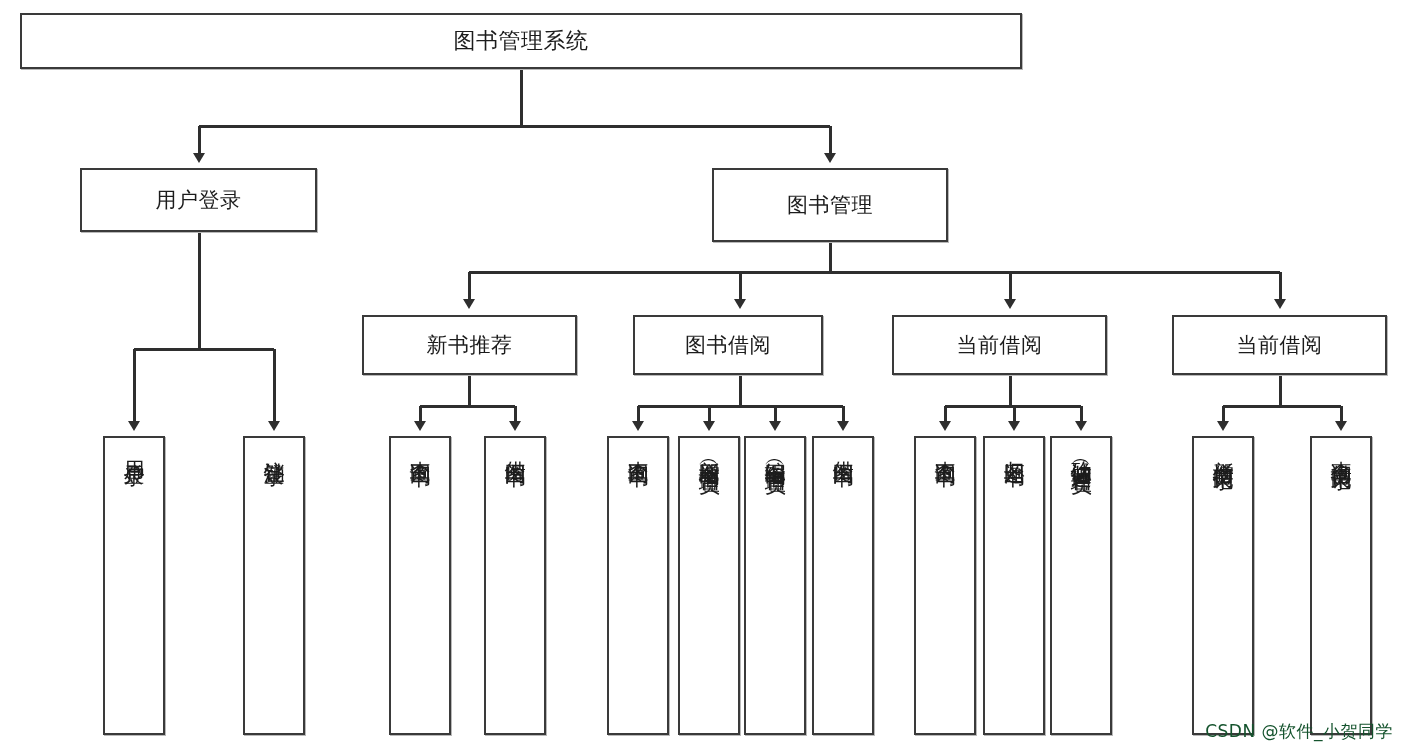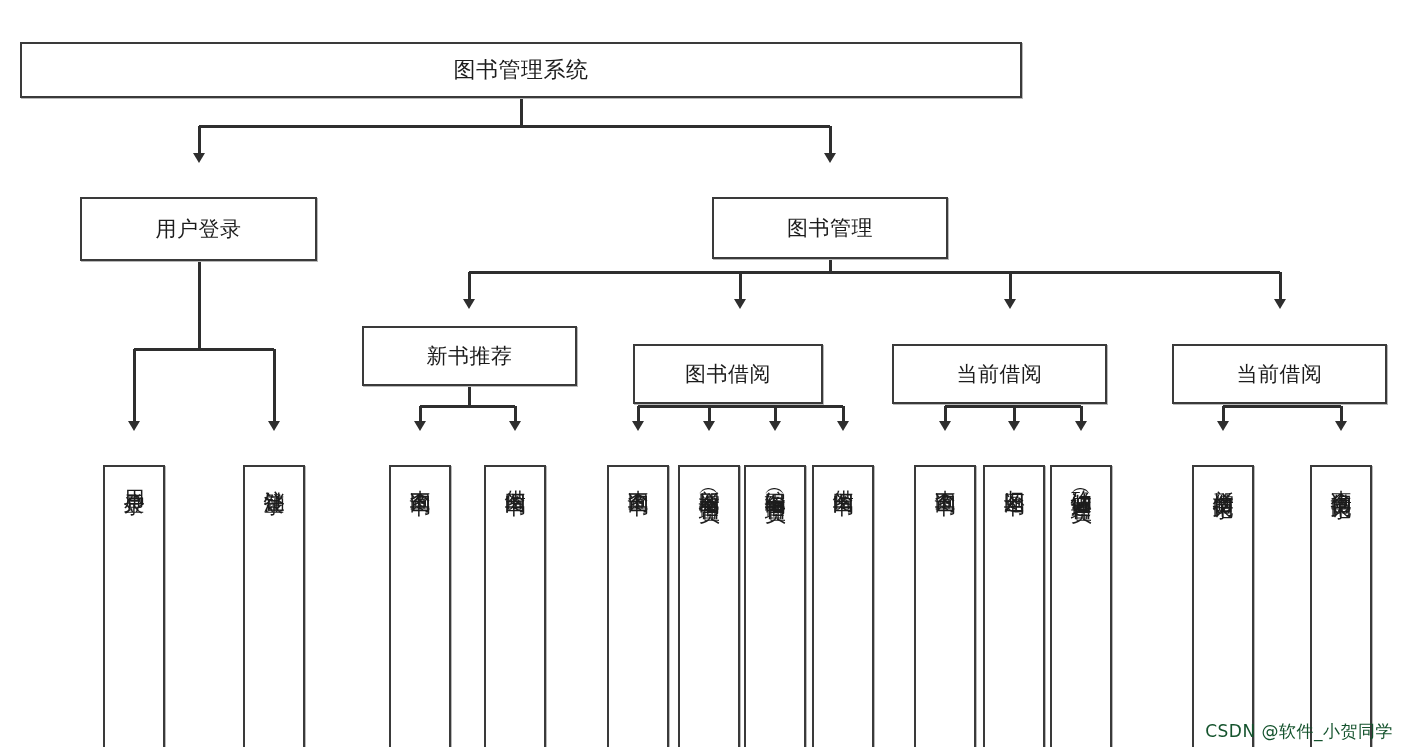--- a/index.html
+++ b/index.html
@@ -17,21 +17,20 @@
   .node{
     position:absolute;
     box-sizing:border-box;
     border:2px solid #3a3a3a;
     background:#ffffff;
     box-shadow:1px 1px 0 0 #b9b9b9;
     display:flex;
     align-items:center;
     justify-content:center;
     color:#1c1c1c;
-    margin-top:29px;
   }
   .node .label{
     display:block;
     text-align:center;
     letter-spacing:0.5px;
     line-height:1.25;
     white-space:nowrap;
   }
 
   
@@ -120,25 +119,25 @@
     </g>
   </svg>
 
   <div class="node h-node root" style="left: 20px; top: 13px; width: 1002px; height: 56px;">
     <span class="label">图书管理系统</span>
   </div>
 
   <div class="node h-node" style="left: 80px; top: 168px; width: 237px; height: 64px;">
     <span class="label">用户登录</span>
   </div>
-  <div class="node h-node" style="left: 712px; top: 168px; width: 236px; height: 62px;">
+  <div class="node h-node" style="left: 712px; top: 168px; width: 236px; height: 74px;">
     <span class="label">图书管理</span>
   </div>
 
-  <div class="node h-node" style="left: 362px; top: 297px; width: 215px; height: 60px;">
+  <div class="node h-node" style="left: 362px; top: 315px; width: 215px; height: 60px;">
     <span class="label">新书推荐</span>
   </div>
   <div class="node h-node" style="left: 633px; top: 315px; width: 190px; height: 60px;">
     <span class="label">图书借阅</span>
   </div>
   <div class="node h-node" style="left: 892px; top: 315px; width: 215px; height: 60px;">
     <span class="label">当前借阅</span>
   </div>
   <div class="node h-node" style="left: 1172px; top: 315px; width: 215px; height: 60px;">
     <span class="label">当前借阅</span>

